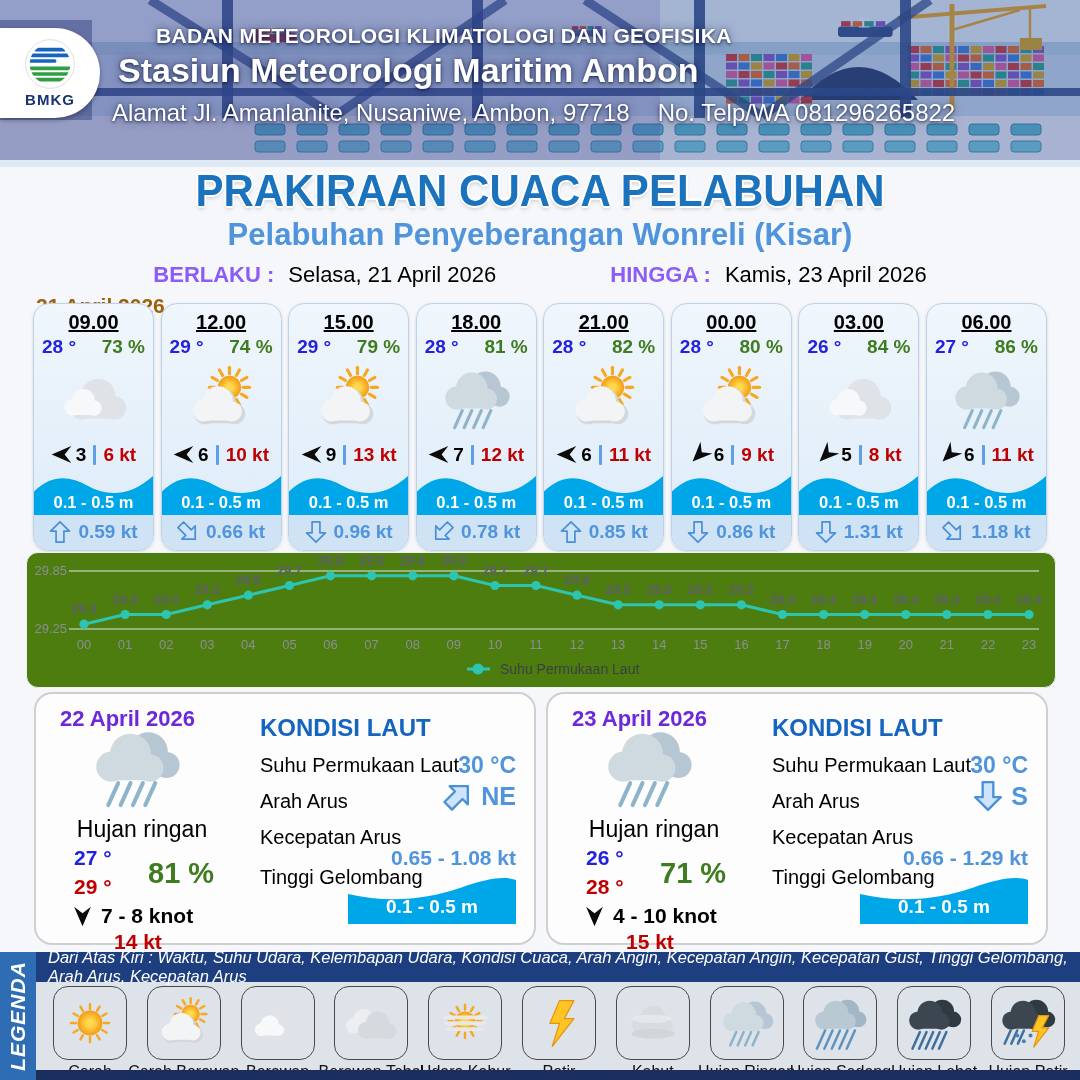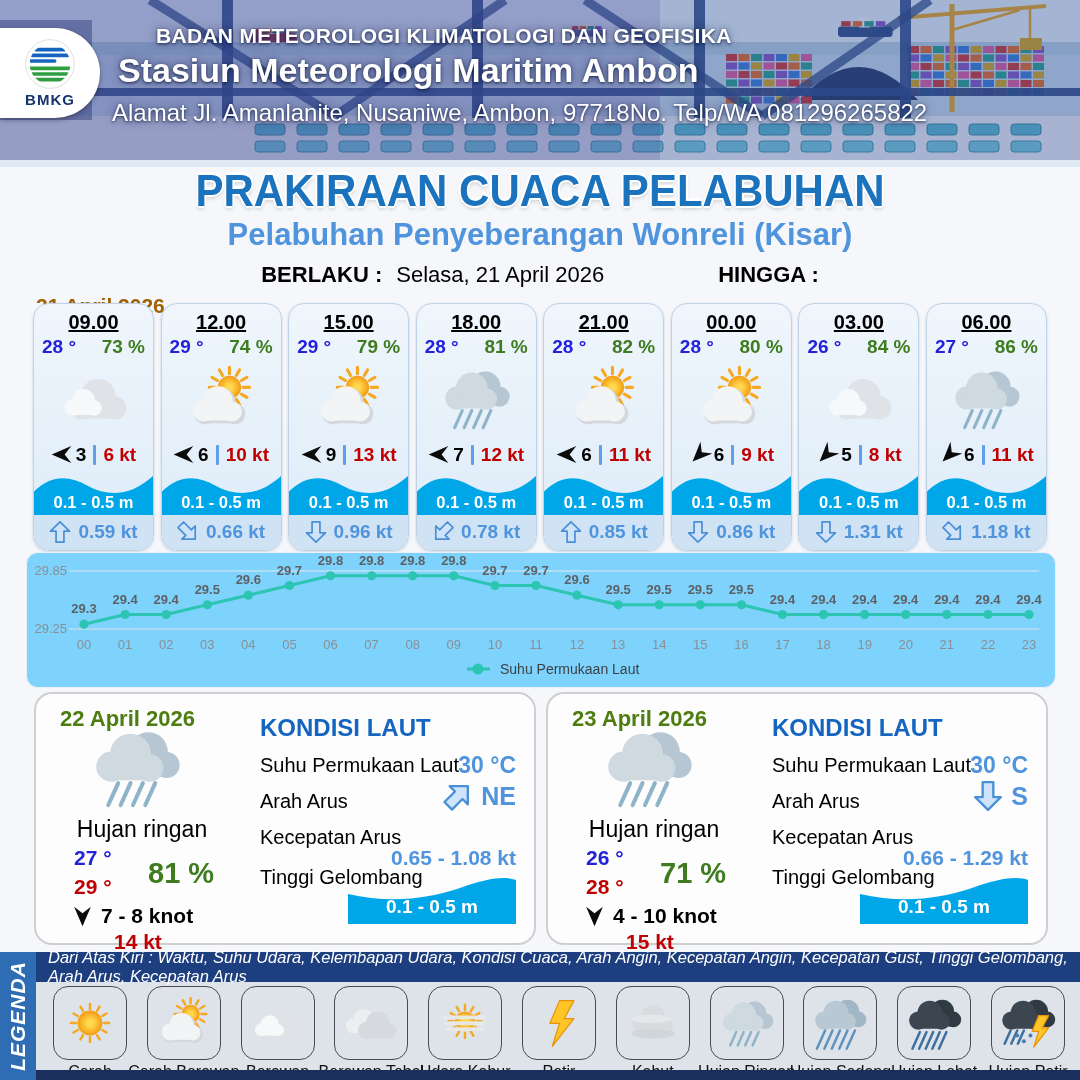--- a/index.html
+++ b/index.html
@@ -9,29 +9,29 @@
   .hdr{position:absolute;left:0;top:0;width:1080px;height:160px;overflow:hidden;}
   .hdr svg.art{position:absolute;inset:0;}
   .badge{position:absolute;left:0;top:28px;width:100px;height:90px;background:#fff;
          border-radius:0 46px 46px 0;box-shadow:0 2px 5px rgba(0,0,0,.35);
          display:flex;flex-direction:column;align-items:center;justify-content:center;}
   .badge-label{font-size:15px;font-weight:bold;color:#16356e;letter-spacing:1px;margin-top:1px;}
   .hdr-text{position:absolute;left:112px;top:24px;color:#fff;
             text-shadow:0 1px 3px rgba(8,18,60,.8),0 0 10px rgba(8,18,60,.5);}
   .hdr-l1{font-size:21px;font-weight:bold;letter-spacing:.3px;padding-left:44px;}
   .hdr-l2{font-size:34px;font-weight:bold;margin-top:3px;margin-left:6px;}
-  .hdr-l3{font-size:24px;margin-top:9px;display:flex;}
+  .hdr-l3{font-size:24px;margin-top:9px;display:flex;gap:28px;}
   .hdr-strip{position:absolute;left:0;top:160px;width:1080px;height:7px;background:#dfe9f3;}
   
   .title-block{position:absolute;left:0;top:167px;width:1080px;text-align:center;}
   .main-title{font-size:42px;font-weight:800;color:#1b72bd;letter-spacing:0px;transform:scaleY(1.04);
       text-shadow:-2px 0 0 #fff,2px 0 0 #fff,0 -2px 0 #fff,0 2px 0 #fff,0 3px 4px rgba(0,0,0,.18);}
   .sub-title{font-size:31px;font-weight:bold;color:#4f94dd;margin-top:2px;}
   .valid-row{margin-top:9px;font-size:22px;display:flex;justify-content:center;gap:14px;}
-  .v-label{font-weight:bold;color:#000000;text-align:right;}
+  .v-label{font-weight:bold;color:#8b5cf6;text-align:right;}
   .v-value{color:#000;}
   .v-gap{width:86px;}
   
   .date-label{position:absolute;left:36px;top:276px;font-size:21px;font-weight:bold;color:#a16207;margin-top:18px;}
   
   .cards{position:absolute;left:33px;top:303px;width:1014px;display:flex;justify-content:space-between;}
   .card{width:119px;height:246px;border-radius:16px;border:1px solid #bfd2e5;
         background:linear-gradient(180deg,#f0f6fc 0%,#dcebf8 100%);
         box-shadow:0 1px 3px rgba(40,70,110,.18);overflow:hidden;display:flex;flex-direction:column;}
   .c-time{text-align:center;font-size:20px;font-weight:bold;margin-top:7px;color:#000;text-decoration:underline;}
@@ -46,28 +46,28 @@
   .c-sep{width:3px;height:20px;background:#5e9fe8;margin:0 3px;border-radius:1px;}
   .c-gust{font-size:19px;font-weight:bold;color:#c00000;}
   .c-wave{position:relative;height:46px;margin-top:auto;}
   .wave-svg{position:absolute;inset:0;width:100%;height:100%;}
   .wave-text{position:absolute;left:0;right:0;bottom:3px;text-align:center;
              font-size:16.5px;font-weight:bold;color:#fff;}
   .c-cur{height:36px;background:#cfe3f4;display:flex;align-items:center;justify-content:center;gap:7px;}
   .cur-a{width:22px;height:24px;display:block;}
   .c-cur-spd{font-size:19px;font-weight:bold;color:#4f94dd;}
   
-  .chart-box{position:absolute;left:26px;top:552px;width:1028px;height:134px;background:#7dd3fc;
+  .chart-box{position:absolute;left:26px;top:552px;width:1028px;height:134px;background:#4d7c0f;
              border:1px solid #eceff3;border-radius:12px;}
   
   .panels{position:absolute;left:0;top:692px;width:1080px;height:253px;}
   .panel{position:absolute;top:0;width:502px;height:253px;background:#fdfdfd;border:2px solid #cfcfcf;
          border-radius:18px;box-sizing:border-box;}
   .panel.p0{left:34px;} .panel.p1{left:546px;}
-  .p-date{position:absolute;left:24px;top:12px;font-size:22px;font-weight:bold;color:#4d7c0f;}
+  .p-date{position:absolute;left:24px;top:12px;font-size:22px;font-weight:bold;color:#6d28d9;}
   .p-icon{position:absolute;left:48px;top:26px;width:104px;height:96px;}
   .p-icon svg{width:104px;height:96px;}
   .p-cond{position:absolute;left:0px;top:122px;width:212px;text-align:center;font-size:23px;color:#000;}
   .p-tmin{position:absolute;left:38px;top:152px;font-size:21px;font-weight:bold;color:#2222dd;}
   .p-tmax{position:absolute;left:38px;top:181px;font-size:21px;font-weight:bold;color:#c00000;}
   .p-hum{position:absolute;left:112px;top:163px;font-size:29px;font-weight:bold;color:#3e7c1f;}
   .p-wind{position:absolute;left:36px;top:210px;display:flex;align-items:center;gap:8px;
           font-size:21px;font-weight:bold;color:#000;}
   .p-gust{position:absolute;left:78px;top:236px;font-size:21px;font-weight:bold;color:#c00000;}
   .p-sea{position:absolute;left:218px;top:20px;width:262px;height:218px;}
@@ -319,20 +319,21 @@
   <div class="hdr-strip"></div>
 
   <div class="title-block">
     <div class="main-title">PRAKIRAAN CUACA PELABUHAN</div>
     <div class="sub-title">Pelabuhan Penyeberangan Wonreli (Kisar)</div>
     <div class="valid-row">
       <span class="v-label">BERLAKU :</span>
       <span class="v-value">Selasa, 21 April 2026</span>
       <span class="v-gap"></span>
       <span class="v-label">HINGGA :</span>
+      <span class="v-value">Kamis, 23 April 2026</span>
     </div>
   </div>
 
   <div class="date-label">21 April 2026</div>
 
   <div class="cards" id="cards">
       <div class="card">
     <div class="c-time">09.00</div>
     <div class="c-th">
       <span class="c-temp">28 °</span>

